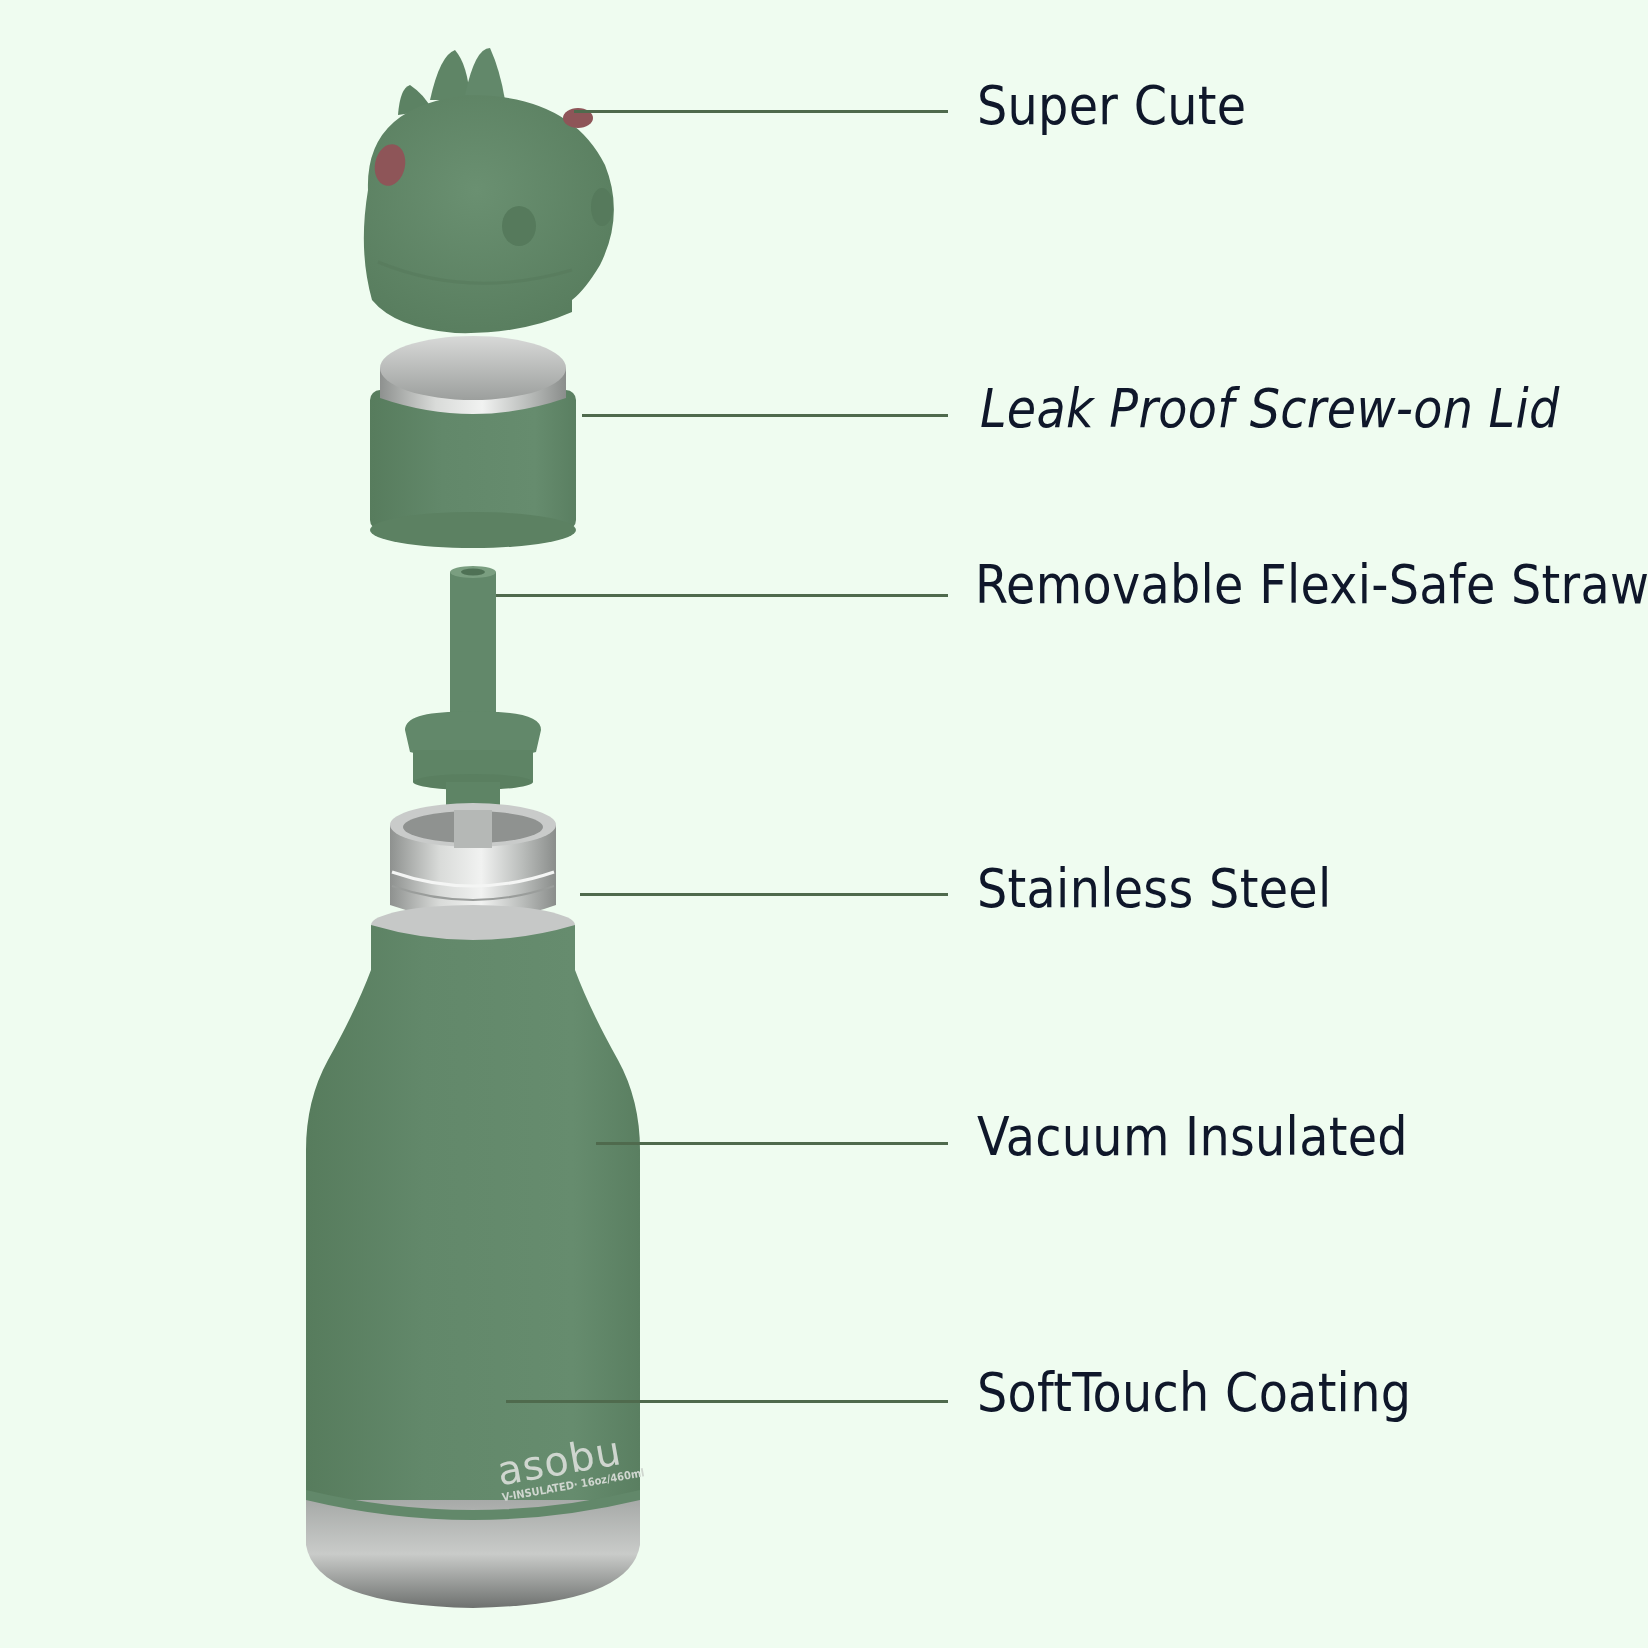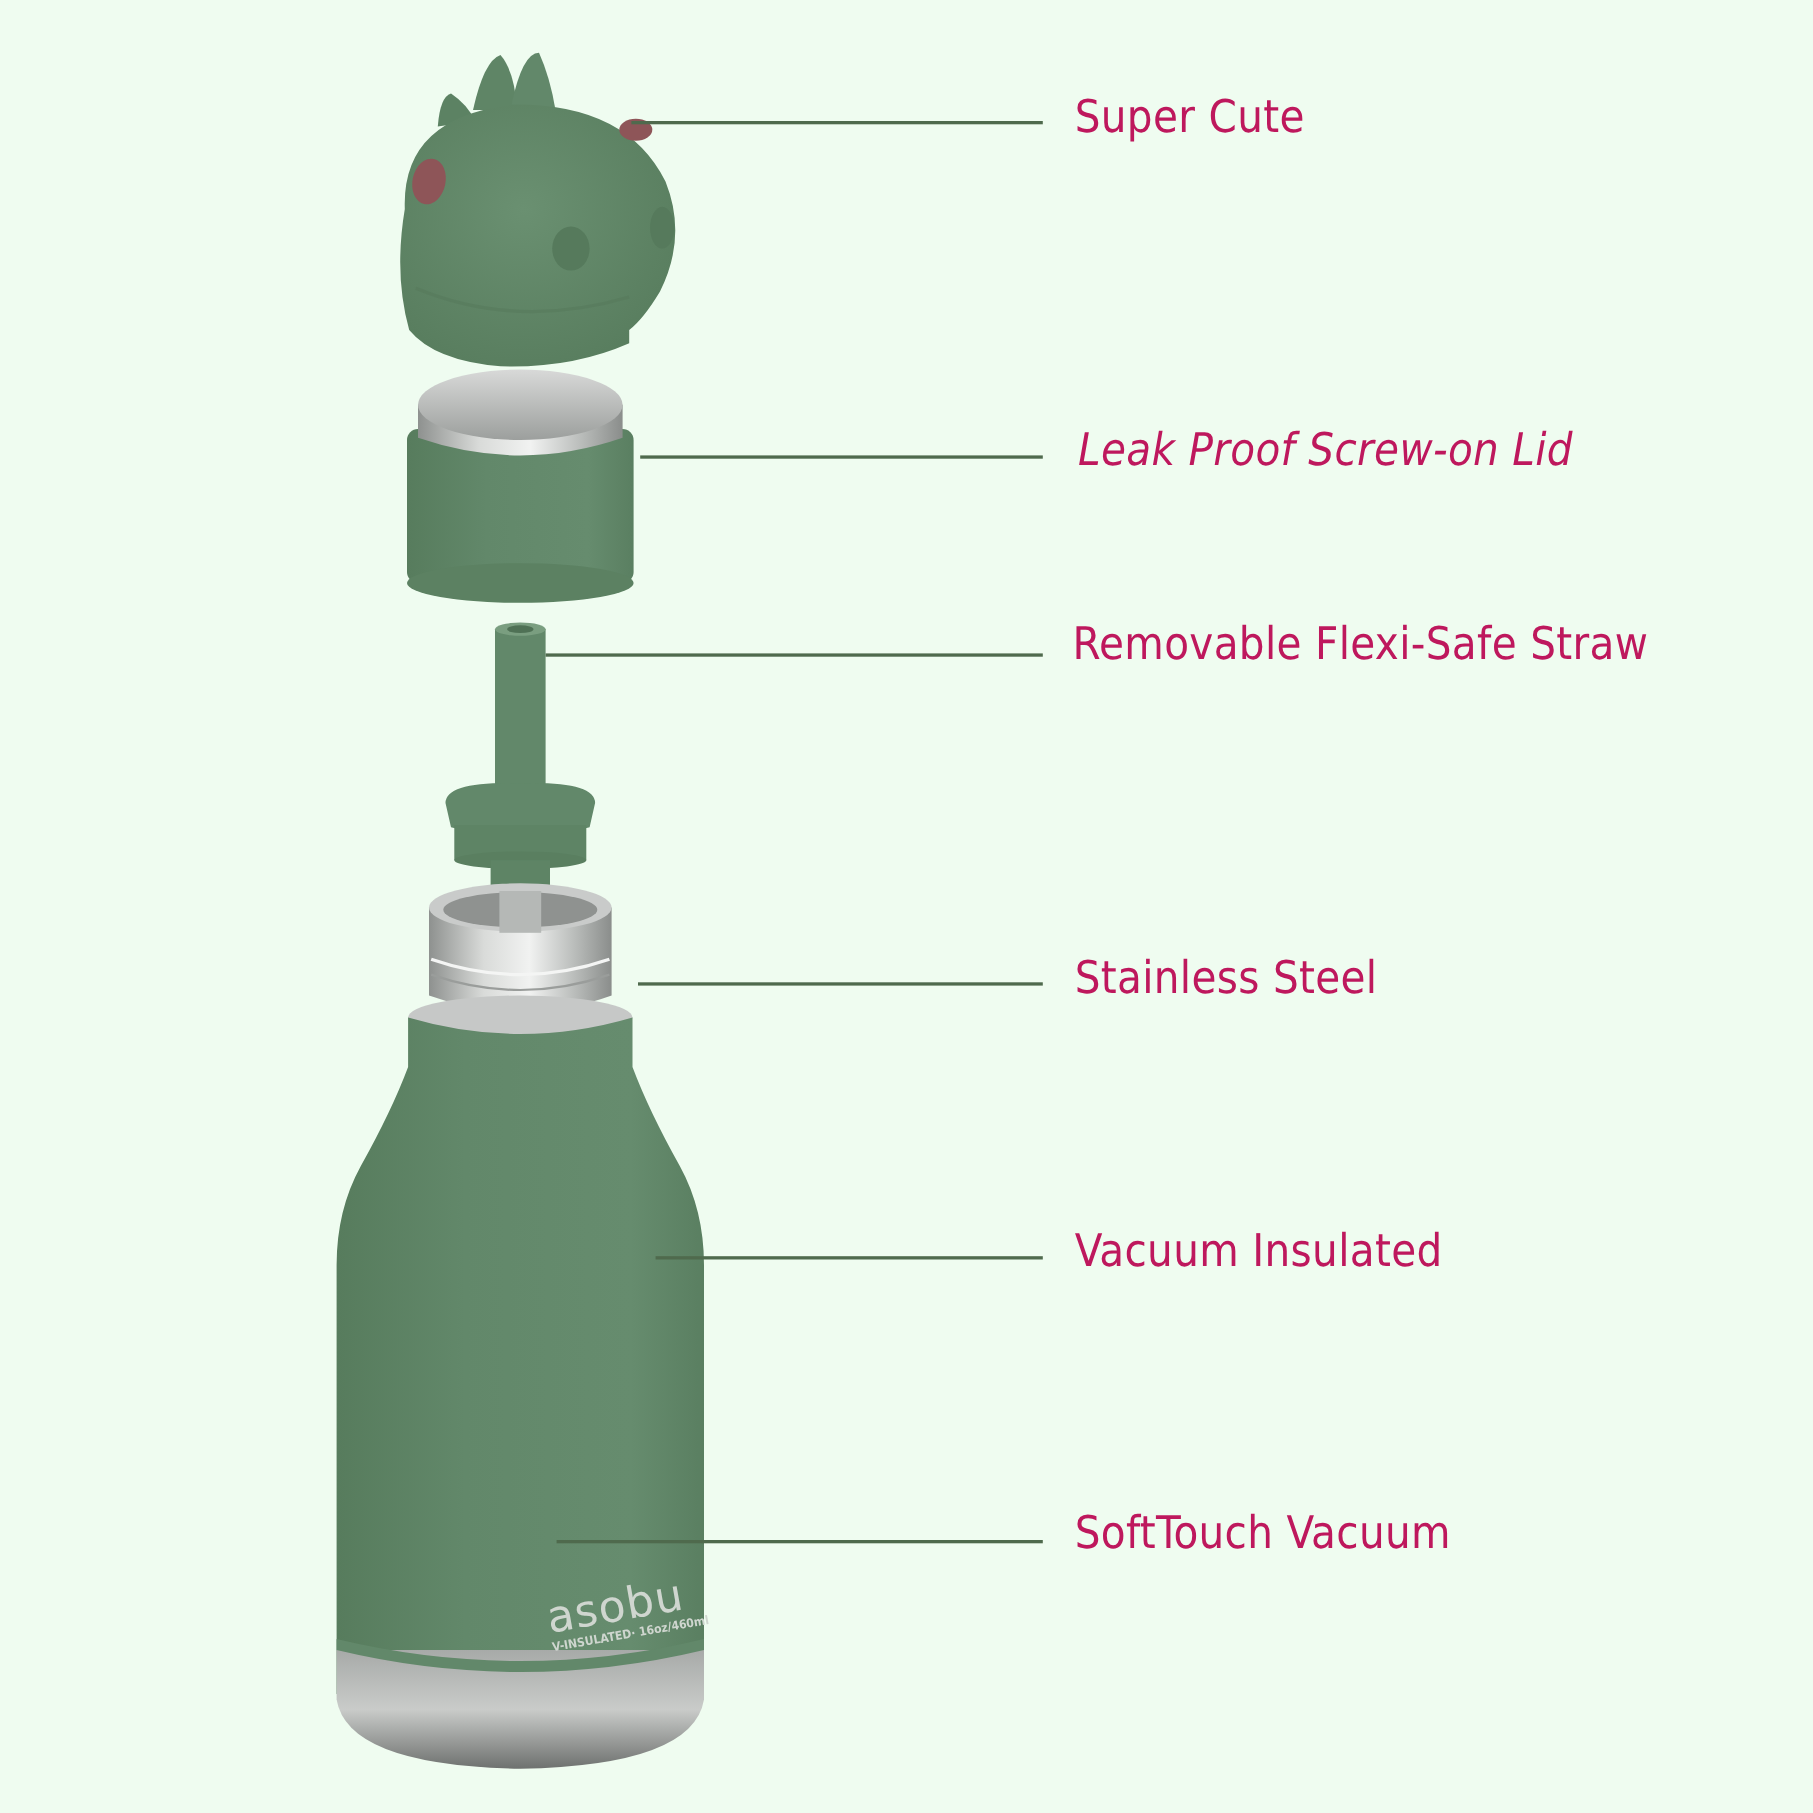--- a/index.html
+++ b/index.html
@@ -1,19 +1,19 @@
 <!DOCTYPE html>
 <html><head>
 <meta charset="utf-8">
 <style>
   html,body{margin:0;padding:0;}
   body{width:1648px;height:1648px;background:#effcf0;position:relative;overflow:hidden;font-family:"DejaVu Sans Condensed","DejaVu Sans","Liberation Sans",sans-serif;}
   .art{position:absolute;left:0;top:0;width:1648px;height:1648px;}
   .leader{position:absolute;height:3px;background:#4f6a4d;}
-  .label{position:absolute;color:#be185d;font-size:41px;line-height:58px;letter-spacing:0.3px;font-stretch:condensed;}
+  .label{position:absolute;color:#0f172a;font-size:53px;line-height:58px;letter-spacing:0.3px;font-stretch:condensed;}
   .label span{display:block;white-space:nowrap;}
 </style>
 </head>
 <body>
 
 <svg class="art" viewBox="0 0 1648 1648" xmlns="http://www.w3.org/2000/svg">
   <defs>
     <linearGradient id="greenBody" x1="0" x2="1" y1="0" y2="0">
       <stop offset="0" stop-color="#577c5d"></stop>
       <stop offset="0.35" stop-color="#62886a"></stop>
@@ -111,14 +111,14 @@
 <div class="label" style="left:975px;top:556px;text-align:right;">
   <span>Removable Flexi-Safe Straw</span>
 </div>
 <div class="label" style="left:977px;top:860px;">
   <span>Stainless Steel</span>
 </div>
 <div class="label" style="left:977px;top:1108px;">
   <span>Vacuum Insulated</span>
 </div>
 <div class="label" style="left:977px;top:1364px;">
-  <span>SoftTouch Vacuum</span>
+  <span>SoftTouch Coating</span>
 </div>
 
 </body></html>

